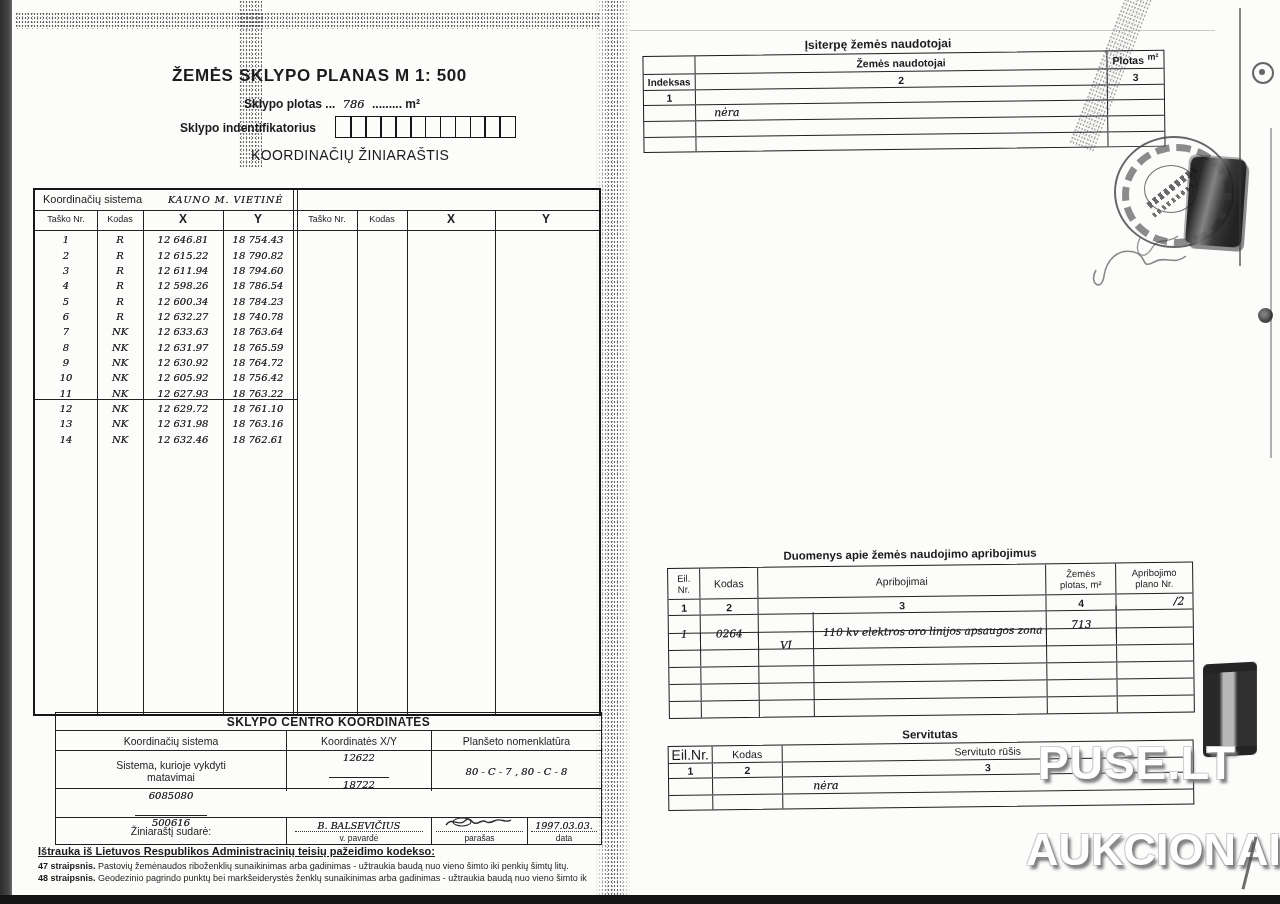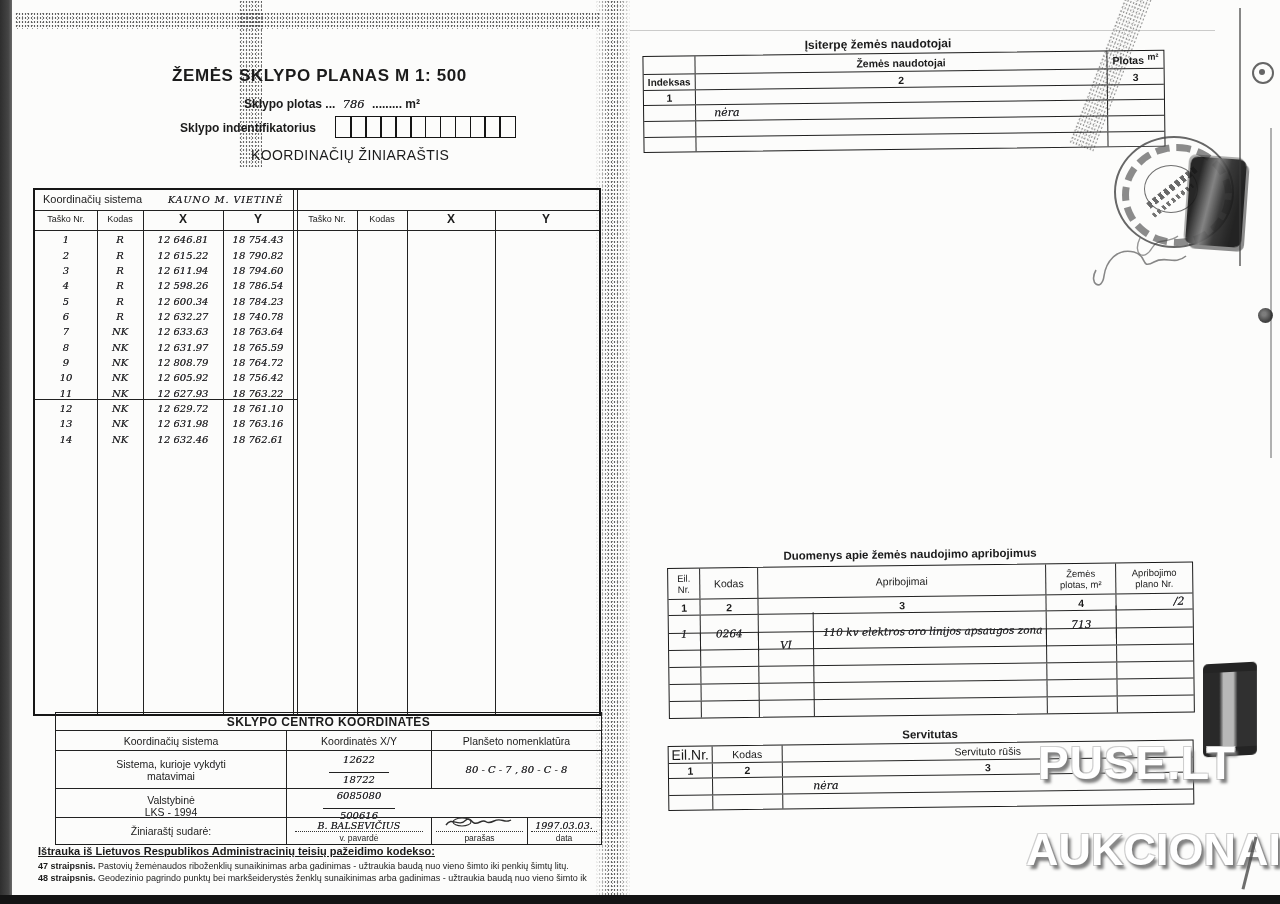--- a/index.html
+++ b/index.html
@@ -48,21 +48,21 @@
   .ct-row span{display:block;}
   .ct-div{position:absolute;left:0;top:209px;width:262px;height:1.2px;background:#222;}
   
   .centtab{left:55px;top:712px;width:545px;border:1.6px solid #1d1d1d;font-size:10.5px;}
   .centtab .trow{display:grid;grid-template-columns:230px 145px 170px;border-top:1.2px solid #222;}
   .centtab .trow:first-child{border-top:none;}
   .centtab .cell{border-left:1.2px solid #222;display:flex;flex-direction:column;align-items:center;justify-content:center;text-align:center;padding:1px 2px;}
   .centtab .cell:first-child{border-left:none;}
   .cent-title{height:17px;display:flex;align-items:center;justify-content:center;font-weight:bold;font-size:12px;letter-spacing:.4px;}
   .frac{display:inline-block;text-align:center;font-size:10px;}
-  .frac .ft{display:block;border-bottom:1.1px solid #222;padding:0 14px 7px;}
+  .frac .ft{display:block;border-bottom:1.1px solid #222;padding:0 14px 14px;}
   .frac .fb{display:block;padding-top:1px;}
   .dotted{border-bottom:1.3px dotted #333;width:92%;text-align:center;line-height:11px;}
   .cap{font-size:8.5px;padding-top:1px;}
   .sigwrap{display:grid;grid-template-columns:95px 73px;width:100%;height:100%;}
   .sigcell{display:flex;flex-direction:column;align-items:center;justify-content:center;}
   .sigcell+.sigcell{border-left:1.2px solid #222;}
   
   .legal{left:38px;top:845px;width:585px;font-size:9px;}
   .legal-h{font-size:11px;font-weight:bold;text-decoration:underline;margin-bottom:4px;}
   .legal-line{white-space:nowrap;overflow:hidden;margin-top:2px;}
@@ -218,21 +218,21 @@
         </div>
         <div class="ct-row">
           <span class="hand">8</span>
           <span class="hand">NK</span>
           <span class="hand">12 631.97</span>
           <span class="hand">18 765.59</span>
         </div>
         <div class="ct-row">
           <span class="hand">9</span>
           <span class="hand">NK</span>
-          <span class="hand">12 808.79</span>
+          <span class="hand">12 630.92</span>
           <span class="hand">18 764.72</span>
         </div>
         <div class="ct-row">
           <span class="hand">10</span>
           <span class="hand">NK</span>
           <span class="hand">12 605.92</span>
           <span class="hand">18 756.42</span>
         </div>
         <div class="ct-row">
           <span class="hand">11</span>
@@ -277,24 +277,20 @@
       </div>
       <div class="cell">
         <span class="frac hand">
             <span class="ft">12622</span>
             <span class="fb">18722</span>
           </span>
       </div>
       <div class="cell hand" style="font-size:10px;">80 - C - 7 ,  80 - C - 8</div>
     </div>
     <div class="trow" style="height:28px;">
-      <div class="cell">
-        <span>Valstybinė</span>
-        <span>LKS - 1994</span>
-      </div>
       <div class="cell">
         <span class="frac hand">
             <span class="ft">6085080</span>
             <span class="fb">500616</span>
           </span>
       </div>
     </div>
     <div class="trow" style="height:26px;">
       <div class="cell">Žiniaraštį sudarė:</div>
       <div class="cell">

